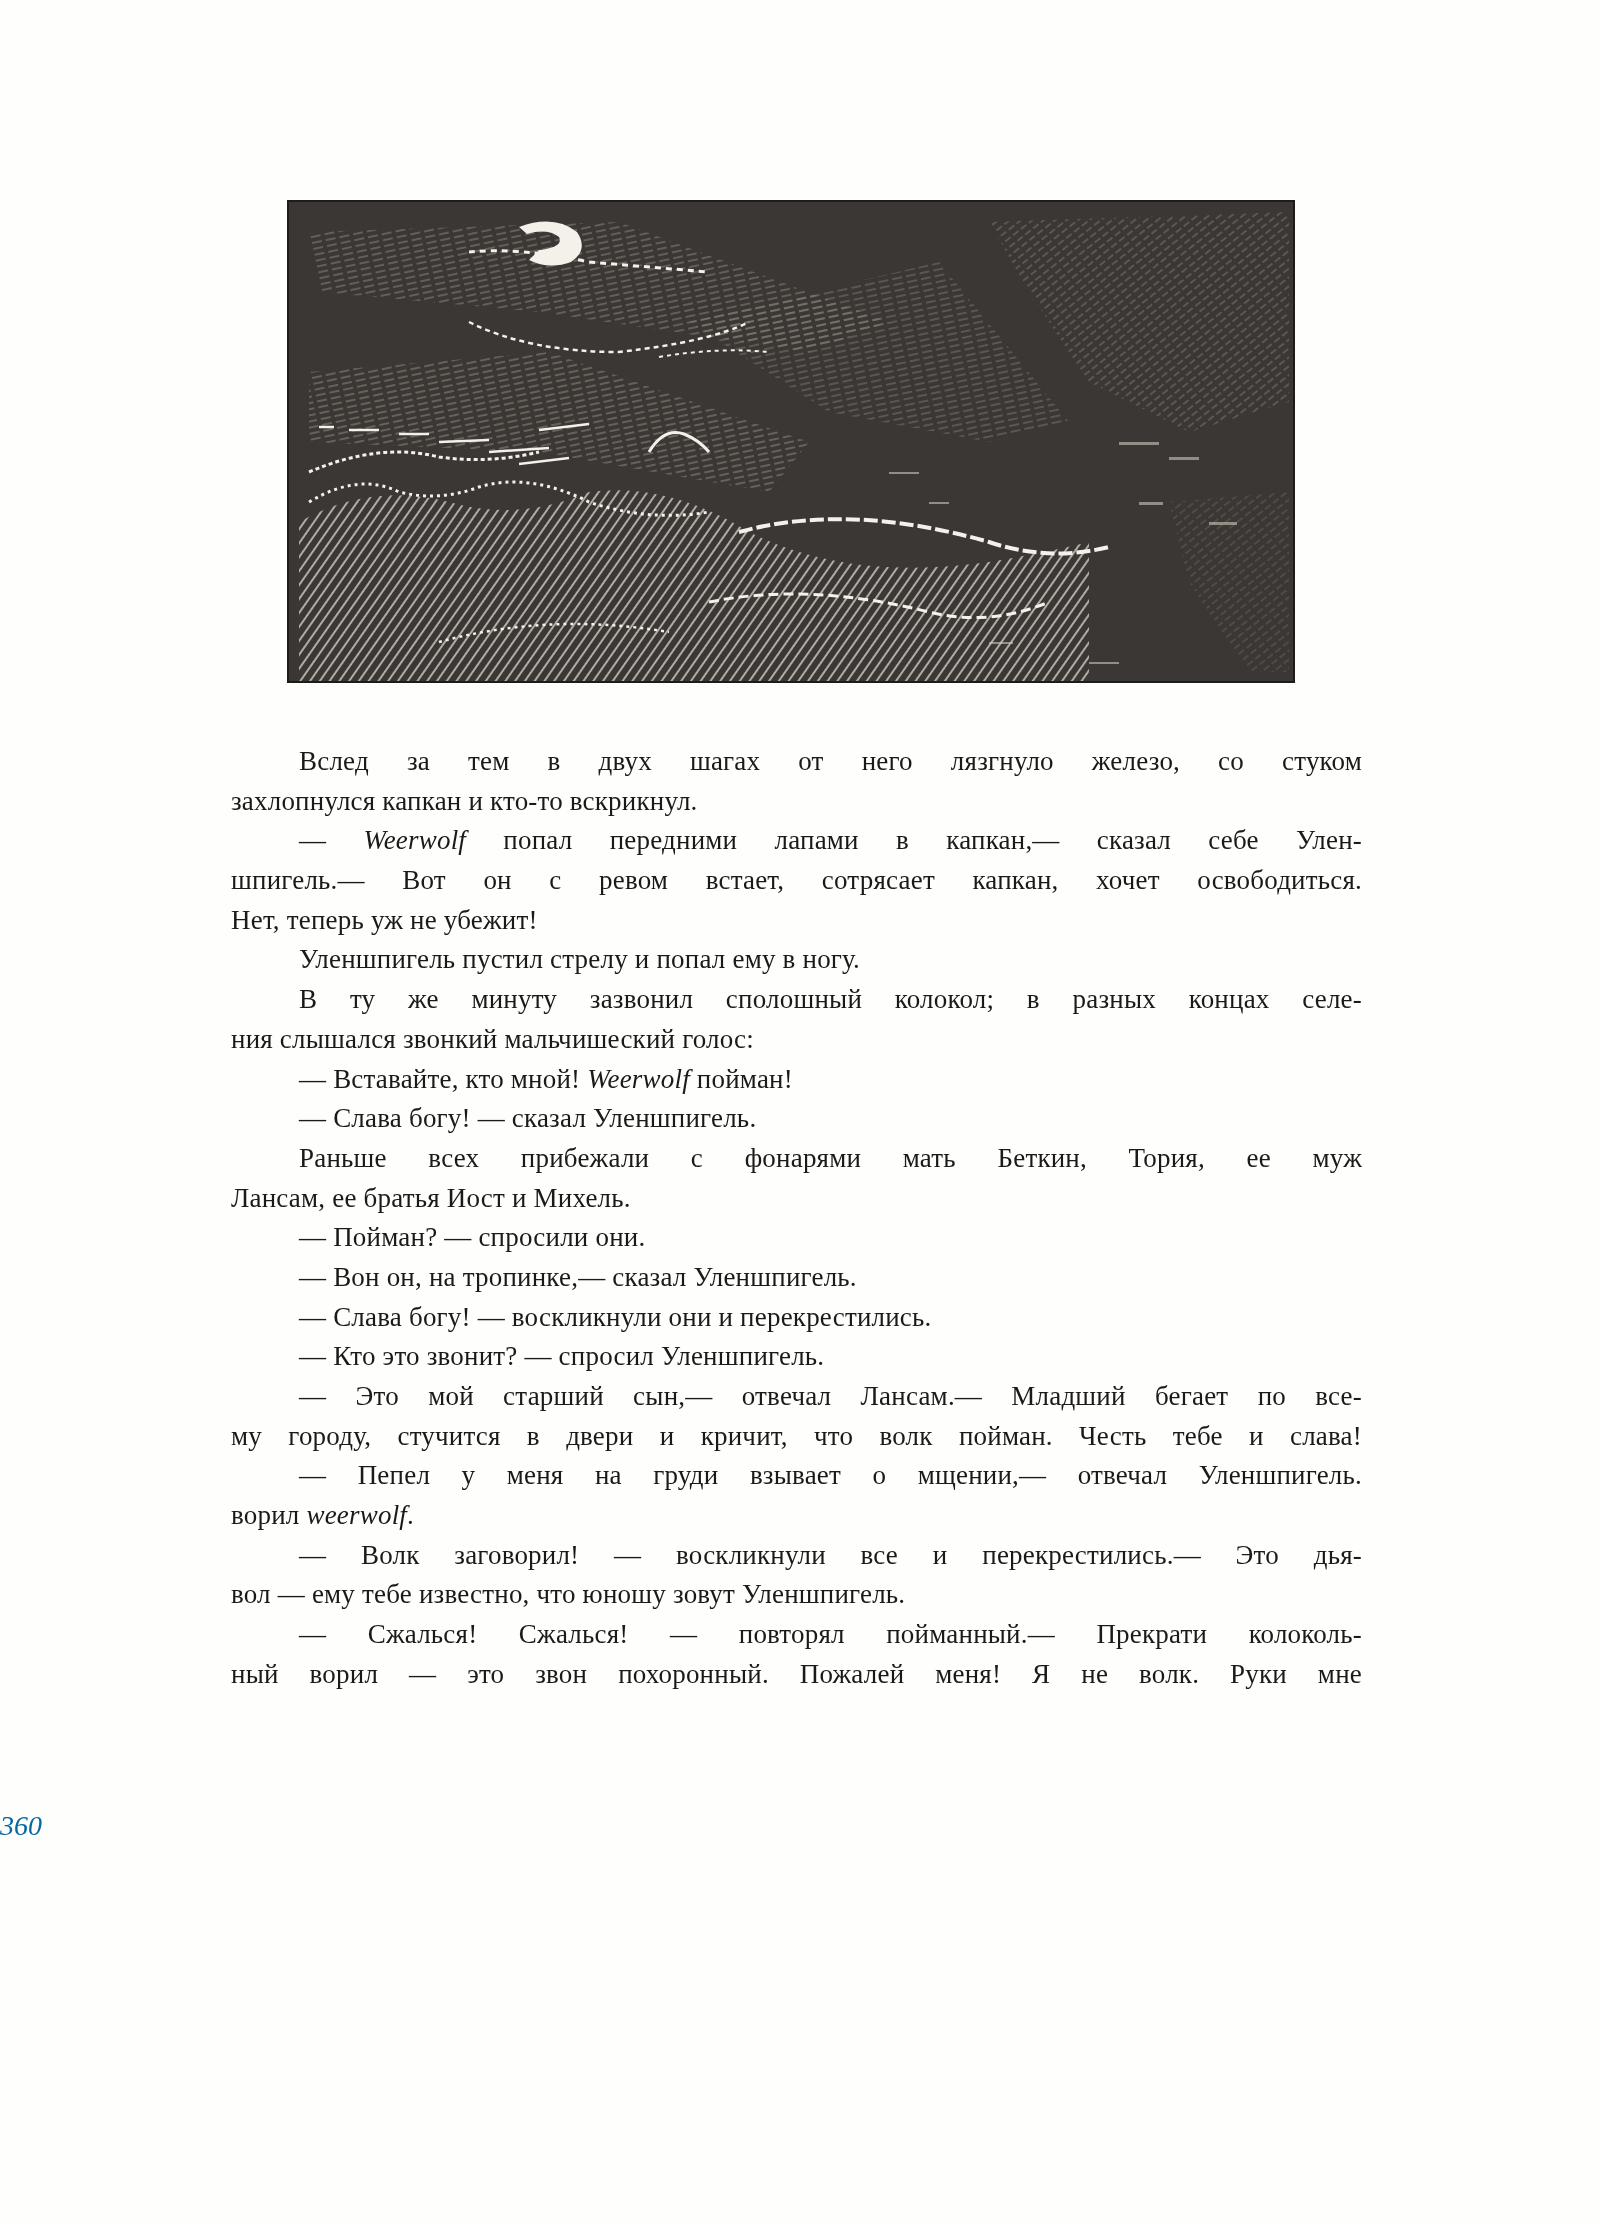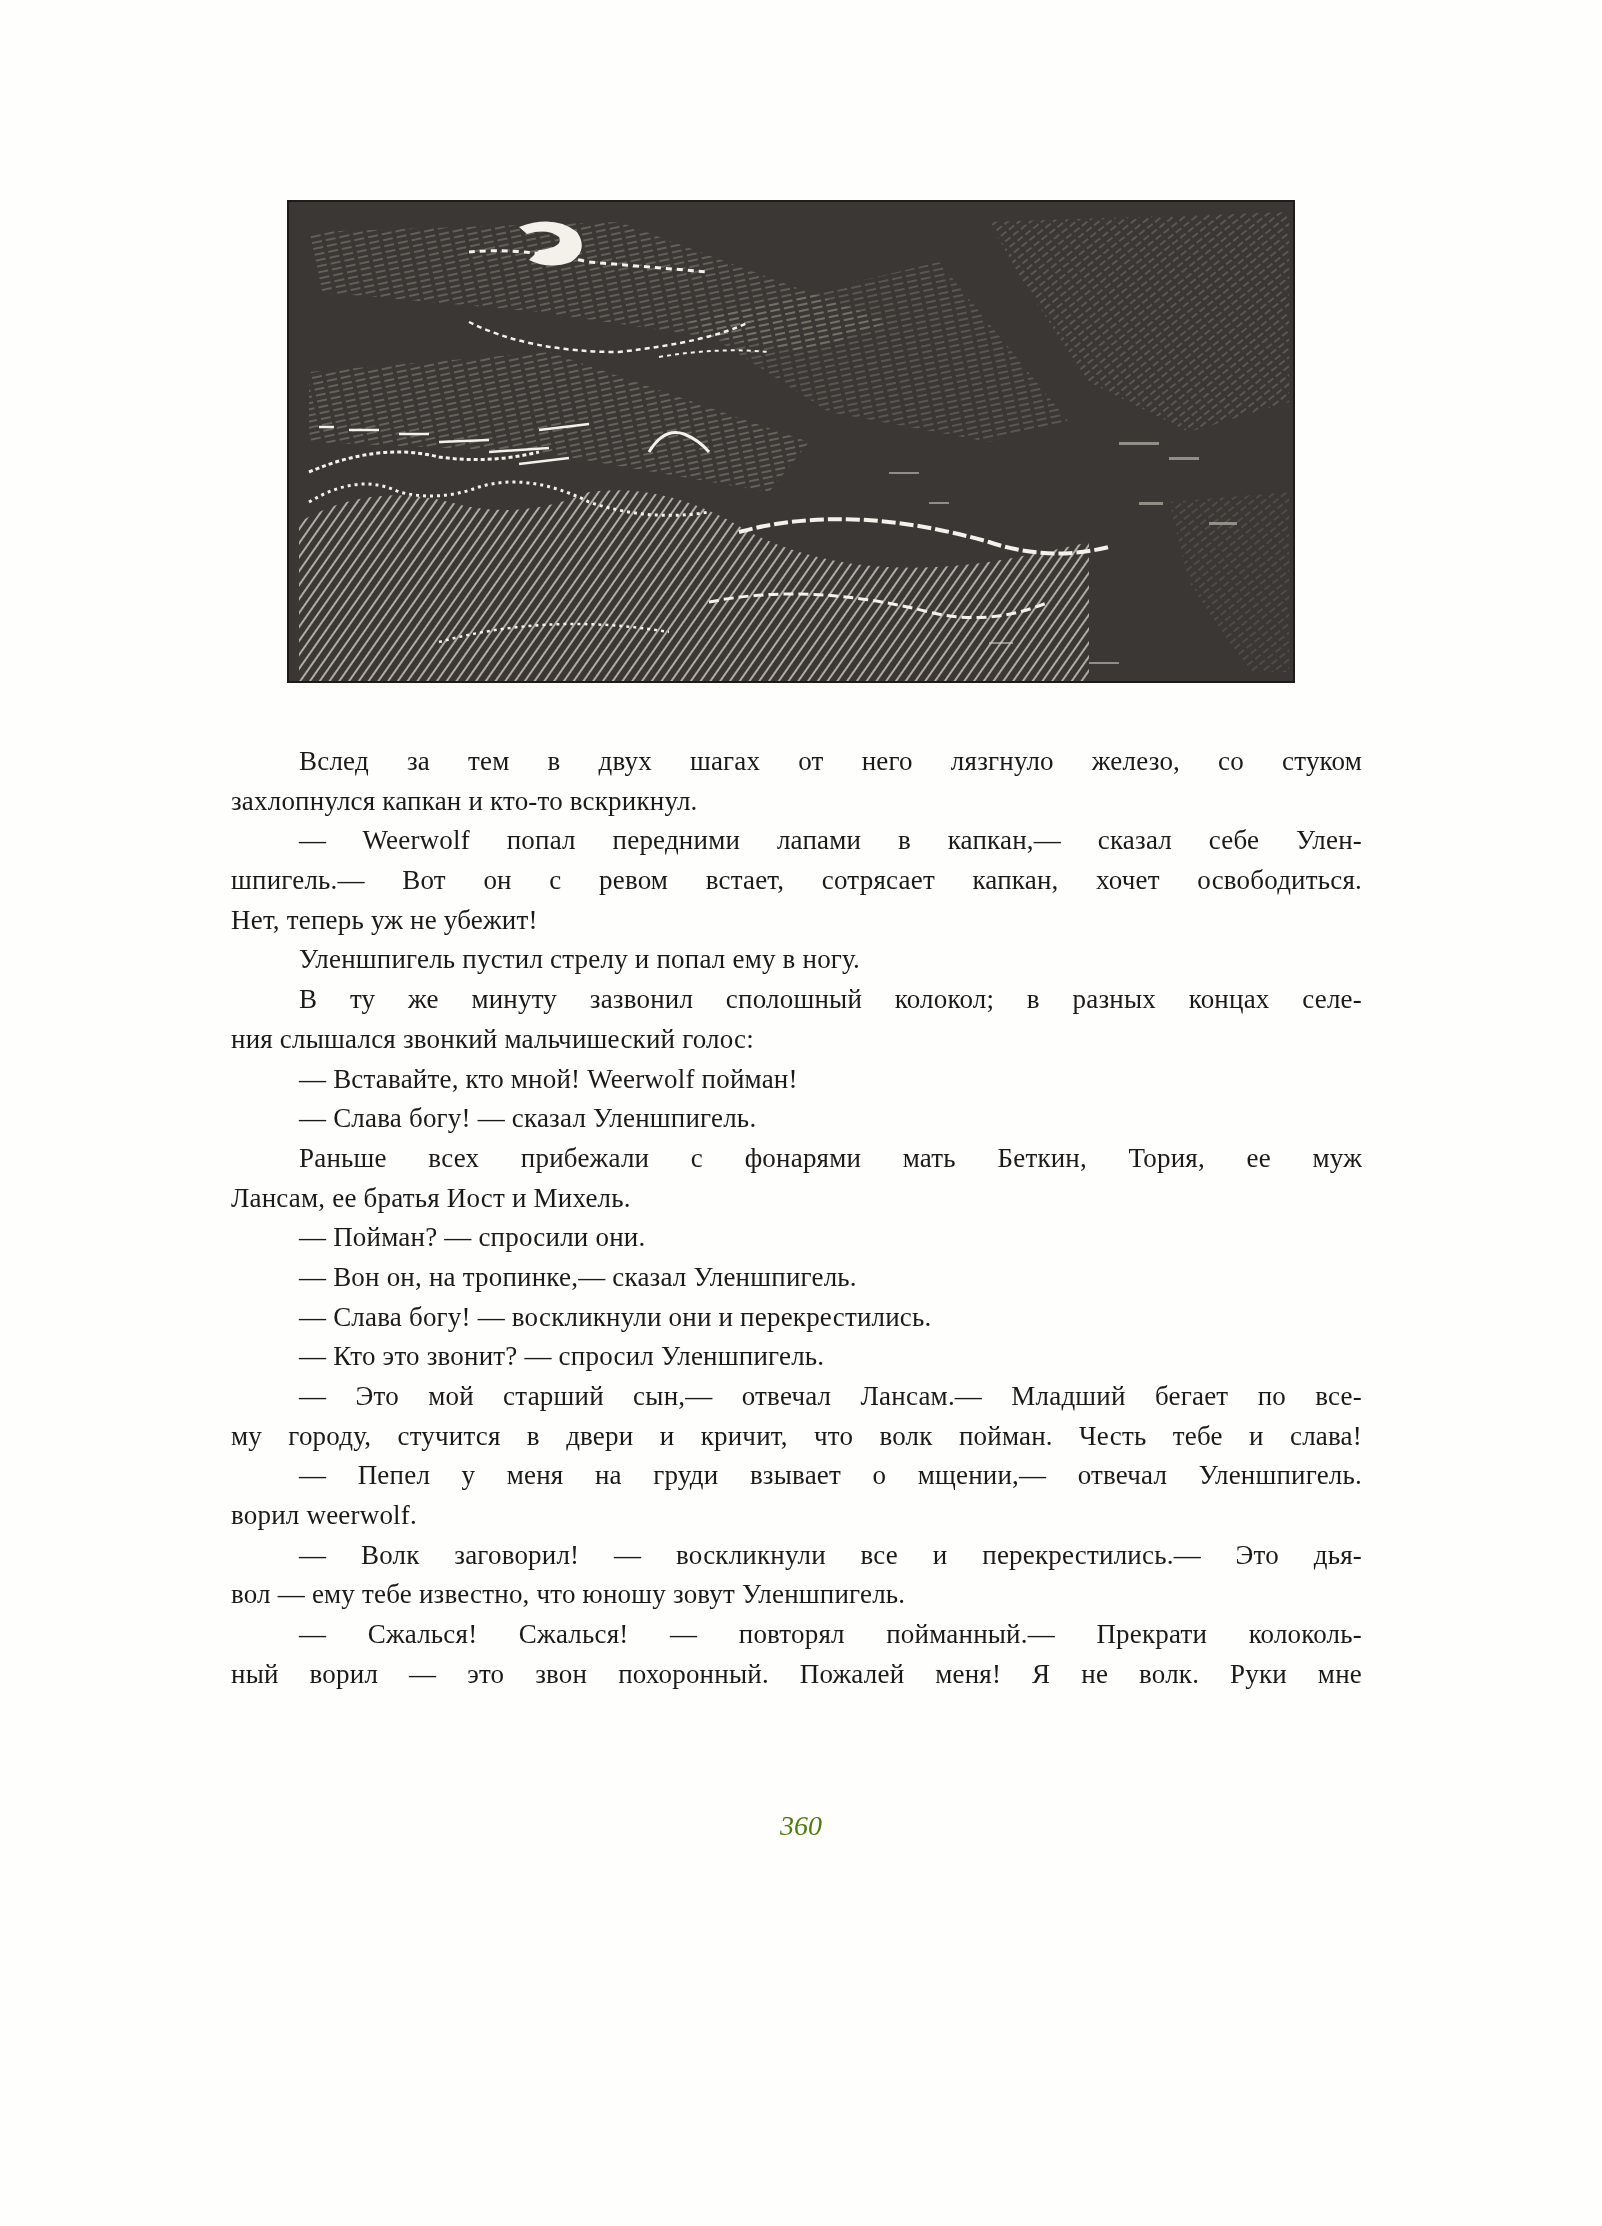--- a/index.html
+++ b/index.html
@@ -32,30 +32,30 @@
   .line {
     display: block;
     text-align: justify;
     text-align-last: justify;
     white-space: nowrap;
     height: 39.7px;
     overflow: visible;
   }
   .line.last { text-align-last: left; }
   .line.indent { padding-left: 68px; }
-  .line .it { }
+  .line .it { font-style: italic; }
   .line span { white-space: pre; }
   .page-number {
     position: absolute;
     left: 0; width: 1602px;
     top: 1810px;
-    text-align: center;
+    text-align: left;
     font-size: 28px;
     font-style: italic;
-    color: #4d7c0f;
+    color: #0369a1;
   }
 </style>
 </head>
 <body>
 
 <div class="engraving">
   <svg viewBox="0 0 1004 479" preserveAspectRatio="none">
     <defs>
       <pattern id="hatchSky" width="14" height="6" patternUnits="userSpaceOnUse" patternTransform="rotate(-12)">
         <line x1="0" y1="3" x2="10" y2="3" stroke="#8e877c" stroke-width="1.3"></line>

